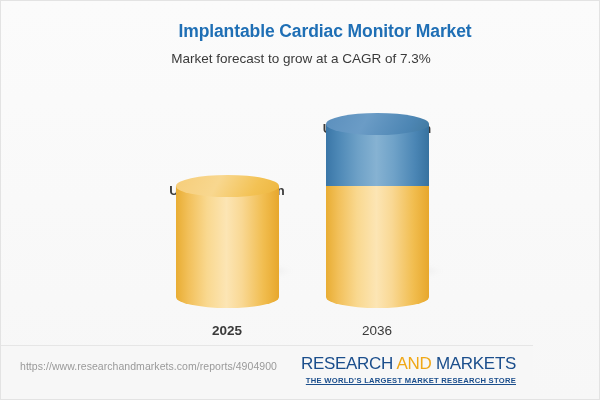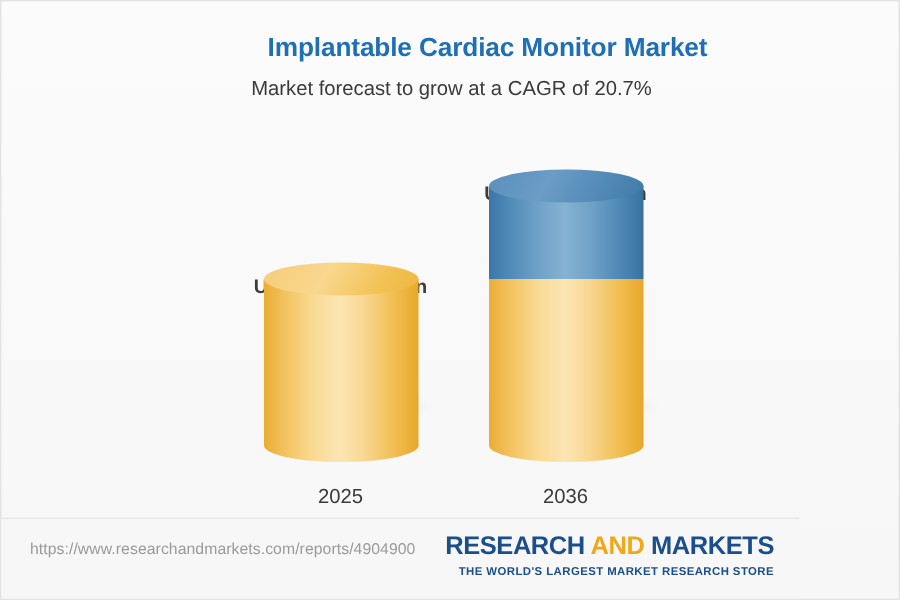--- a/index.html
+++ b/index.html
@@ -173,60 +173,61 @@
     letter-spacing: 0.05px;
   }
   .logo {
     position: absolute;
     right: 17px;
     top: 8px;
     text-align: right;
   }
   .logo-main {
     font-size: 17px;
-    font-weight: bold;
+    font-weight: normal;
     color: #1b4e8c;
     letter-spacing: -0.3px;
     white-space: nowrap;
   }
   .logo-main .gold { color: #f0a818; }
   .logo-tag {
     margin-top: 2px;
     font-size: 7.6px;
     font-weight: bold;
     color: #1b4e8c;
     letter-spacing: 0.28px;
     white-space: nowrap;
+    text-decoration: underline;
   }
 </style>
 </head>
 <body>
 
 <div class="infographic">
 
   <div class="header">
     <div class="chart-title">Implantable Cardiac Monitor Market</div>
-    <div class="chart-subtitle">Market forecast to grow at a CAGR of 20.7%</div>
+    <div class="chart-subtitle">Market forecast to grow at a CAGR of 7.3%</div>
   </div>
 
   <div class="plot">
 
     <div class="bar-group g0">
       <div class="value-label" style="bottom: 148px;">USD 672.84 Million</div>
 
       <div class="cylinder" style="height: 122px; bottom: 38px;">
         <div class="cyl-shadow"></div>
         <div class="seg fill-yellow" style="height: 111px; bottom: 11px;">
           <div class="body"></div>
           <div class="cap top"></div>
           <div class="cap bottom"></div>
         </div>
       </div>
 
-      <div class="axis-label" style="bottom: 8px;">2025</div>
+      <div class="axis-label" style="bottom: 8px; font-weight: bold;">2025</div>
     </div>
 
     <div class="bar-group g1">
       <div class="value-label" style="bottom: 210px;">USD 1,100 Million</div>
 
       <div class="cylinder" style="height: 184px; bottom: 38px;">
         <div class="cyl-shadow"></div>
 
         <div class="seg fill-yellow flat-top" style="height: 111px; bottom: 11px;">
           <div class="body"></div>

